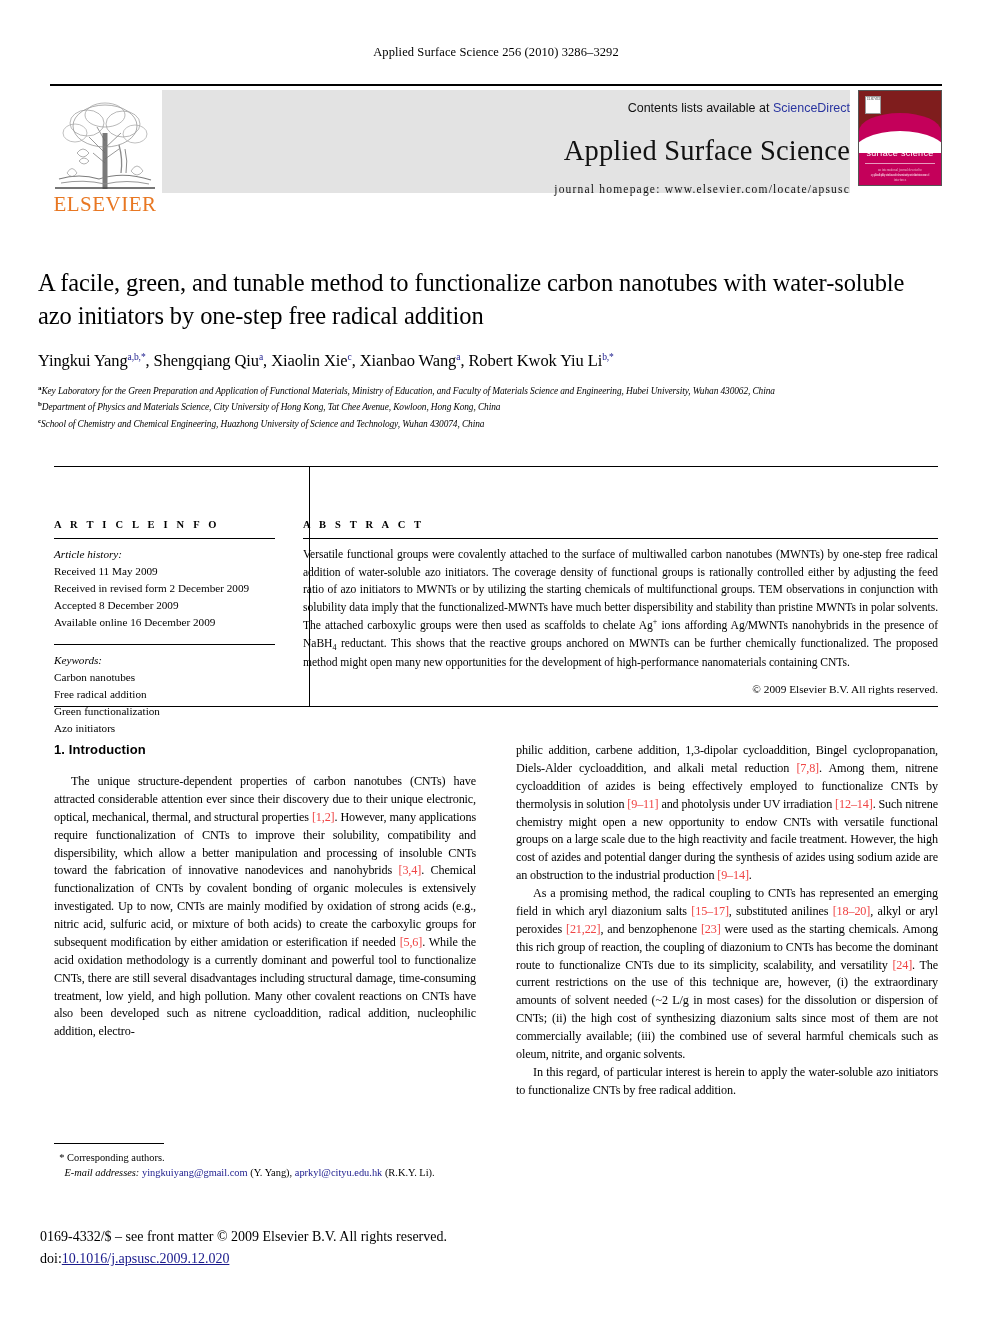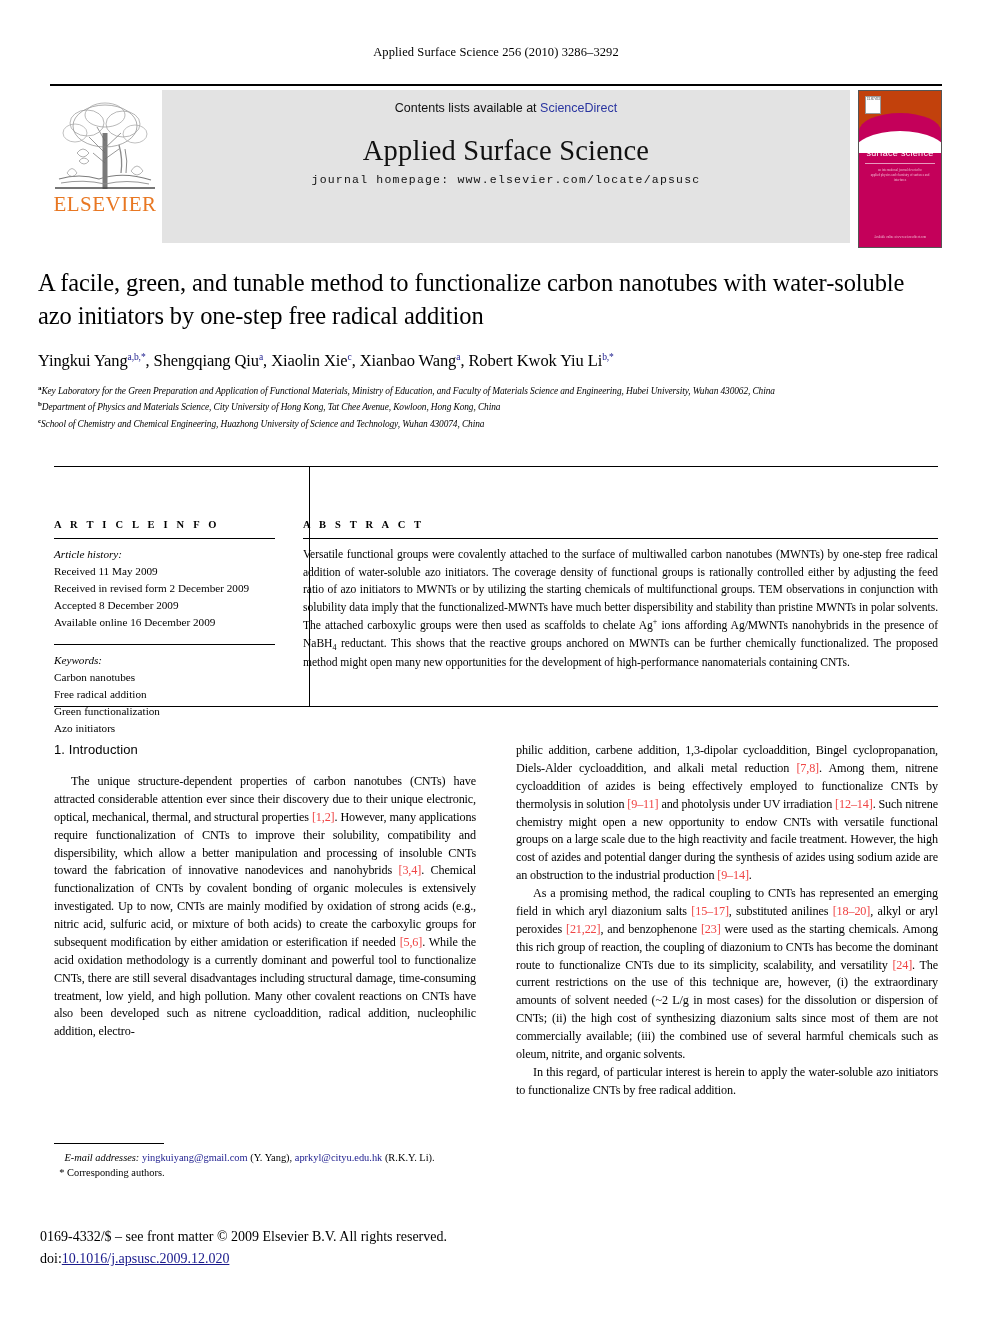--- a/index.html
+++ b/index.html
@@ -62,59 +62,59 @@
     font-size: 21px;
     letter-spacing: 0.5px;
     color: #E87722;
     line-height: 1;
     margin-top: 1px;
   }
 
   .journal-banner {
     flex: 1 1 auto;
     background: #e3e3e3;
-    height: 153px;
+    height: 103px;
     margin-left: 2px;
     margin-right: 8px;
     position: relative;
     display: flex;
     flex-direction: column;
-    align-items: center;
+    align-items: flex-end;
   }
   .contents-line {
     margin-top: 11px;
     font-family: "Liberation Sans", sans-serif;
     font-size: 12.5px;
     color: #111;
   }
   .contents-line .sd {
     color: #2a35a0;
   }
   .journal-title {
     margin-top: 20px;
     font-family: "Liberation Serif", serif;
     font-size: 28.5px;
     color: #111;
     letter-spacing: 0.2px;
   }
   .homepage-line {
-    margin-top: 6px;
-    font-family: Liberation Mono, monospace;
+    margin-top: 16px;
+    font-family: Liberation Serif, serif;
     font-size: 11.5px;
     letter-spacing: 1.2px;
     color: #111;
   }
 
   
   .cover {
     flex: 0 0 84px;
     width: 84px;
-    height: 158px;
+    height: 96px;
     border: 1px solid #555;
-    background: #c2410c;
+    background: #7f1d1d;
     position: relative;
     overflow: hidden;
     box-sizing: border-box;
   }
   .cover-logo-box {
     position: absolute;
     top: 5px; left: 6px;
     width: 16px; height: 18px;
     background: #ffffff;
     border: 0.5px solid #999;
@@ -299,21 +299,21 @@
     display: flex;
     gap: 40px;
   }
   .col {
     flex: 1 1 0;
     width: 422px;
   }
   h2.section-title {
     font-family: "Liberation Sans", sans-serif;
     font-size: 13px;
-    font-weight: normal;
+    font-weight: bold;
     margin: 0 0 16px 0;
     letter-spacing: 0.1px;
   }
   p.body-p {
     font-size: 12.2px;
     line-height: 1.465;
     text-align: justify;
     margin: 0;
     text-indent: 17px;
     letter-spacing: -0.15px;
@@ -436,50 +436,51 @@
         <div class="info-line">Carbon nanotubes</div>
         <div class="info-line">Free radical addition</div>
         <div class="info-line">Green functionalization</div>
         <div class="info-line">Azo initiators</div>
       </div>
 
       <div class="col-abstract">
         <div class="sec-head">A B S T R A C T</div>
         <div class="rule"></div>
         <p class="abstract-text"><span>Versatile functional groups were covalently attached to the surface of multiwalled carbon nanotubes (MWNTs) by one-step free radical addition of water-soluble azo initiators. The coverage density of functional groups is rationally controlled either by adjusting the feed ratio of azo initiators to MWNTs or by utilizing the starting chemicals of multifunctional groups. TEM observations in conjunction with solubility data imply that the functionalized-MWNTs have much better dispersibility and stability than pristine MWNTs in polar solvents. The attached carboxylic groups were then used as scaffolds to chelate Ag</span><sup>+</sup><span> ions affording Ag/MWNTs nanohybrids in the presence of NaBH</span><sub>4</sub><span> reductant. This shows that the reactive groups anchored on MWNTs can be further chemically functionalized. The proposed method might open many new opportunities for the development of high-performance nanomaterials containing CNTs.</span></p>
+        <div class="copyright">© 2009 Elsevier B.V. All rights reserved.</div>
       </div>
     </div>
   </div>
   <div class="vdivider"></div>
   <div class="info-abstract-bottom"></div>
 
   <div class="body-cols">
     <div class="col">
       <h2 class="section-title">1. Introduction</h2>
       <p class="body-p">The unique structure-dependent properties of carbon nanotubes (CNTs) have attracted considerable attention ever since their discovery due to their unique electronic, optical, mechanical, thermal, and structural properties <span class="ref">[1,2]</span>. However, many applications require functionalization of CNTs to improve their solubility, compatibility and dispersibility, which allow a better manipulation and processing of insoluble CNTs toward the fabrication of innovative nanodevices and nanohybrids <span class="ref">[3,4]</span>. Chemical functionalization of CNTs by covalent bonding of organic molecules is extensively investigated. Up to now, CNTs are mainly modified by oxidation of strong acids (e.g., nitric acid, sulfuric acid, or mixture of both acids) to create the carboxylic groups for subsequent modification by either amidation or esterification if needed <span class="ref">[5,6]</span>. While the acid oxidation methodology is a currently dominant and powerful tool to functionalize CNTs, there are still several disadvantages including structural damage, time-consuming treatment, low yield, and high pollution. Many other covalent reactions on CNTs have also been developed such as nitrene cycloaddition, radical addition, nucleophilic addition, electro-</p>
     </div>
     <div class="col">
       <p class="body-p" style="text-indent: 0px;">philic addition, carbene addition, 1,3-dipolar cycloaddition, Bingel cyclopropanation, Diels-Alder cycloaddition, and alkali metal reduction <span class="ref">[7,8]</span>. Among them, nitrene cycloaddition of azides is being effectively employed to functionalize CNTs by thermolysis in solution <span class="ref">[9–11]</span> and photolysis under UV irradiation <span class="ref">[12–14]</span>. Such nitrene chemistry might open a new opportunity to endow CNTs with versatile functional groups on a large scale due to the high reactivity and facile treatment. However, the high cost of azides and potential danger during the synthesis of azides using sodium azide are an obstruction to the industrial production <span class="ref">[9–14]</span>.</p>
       <p class="body-p">As a promising method, the radical coupling to CNTs has represented an emerging field in which aryl diazonium salts <span class="ref">[15–17]</span>, substituted anilines <span class="ref">[18–20]</span>, alkyl or aryl peroxides <span class="ref">[21,22]</span>, and benzophenone <span class="ref">[23]</span> were used as the starting chemicals. Among this rich group of reaction, the coupling of diazonium to CNTs has become the dominant route to functionalize CNTs due to its simplicity, scalability, and versatility <span class="ref">[24]</span>. The current restrictions on the use of this technique are, however, (i) the extraordinary amounts of solvent needed (~2 L/g in most cases) for the dissolution or dispersion of CNTs; (ii) the high cost of synthesizing diazonium salts since most of them are not commercially available; (iii) the combined use of several harmful chemicals such as oleum, nitrite, and organic solvents.</p>
       <p class="body-p">In this regard, of particular interest is herein to apply the water-soluble azo initiators to functionalize CNTs by free radical addition.</p>
     </div>
   </div>
 
   <div class="footnotes">
     <div class="fn-rule"></div>
+    <div class="fn-line">
+      <span class="star">&nbsp;&nbsp;*&nbsp;</span><span>Corresponding authors.</span>
+    </div>
     <div class="fn-line">
       &nbsp;&nbsp;&nbsp;&nbsp;<span class="fn-em">E-mail addresses:</span>
       <span class="mail">yingkuiyang@gmail.com</span>
       <span>(Y. Yang),</span>
       <span class="mail">aprkyl@cityu.edu.hk</span>
       <span>(R.K.Y. Li).</span>
     </div>
-    <div class="fn-line">
-      <span class="star">&nbsp;&nbsp;*&nbsp;</span><span>Corresponding authors.</span>
-    </div>
   </div>
 
   <div class="issn-block">
     <div>0169-4332/$ – see front matter © 2009 Elsevier B.V. All rights reserved.</div>
     <div><span>doi:</span><span class="doi-link">10.1016/j.apsusc.2009.12.020</span></div>
   </div>
 
 </div>
 
 </body></html>

